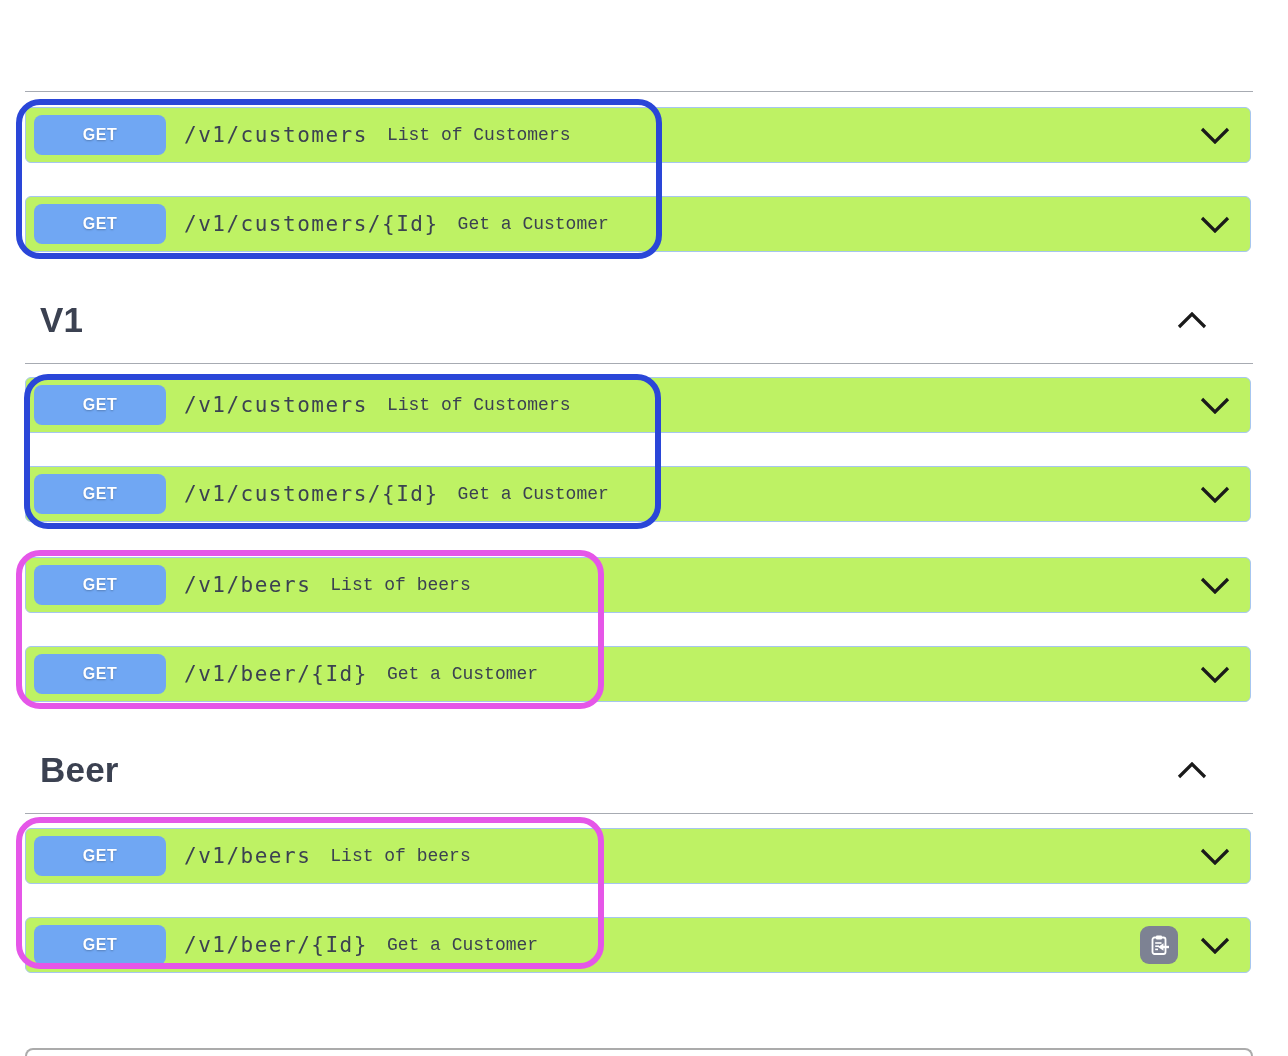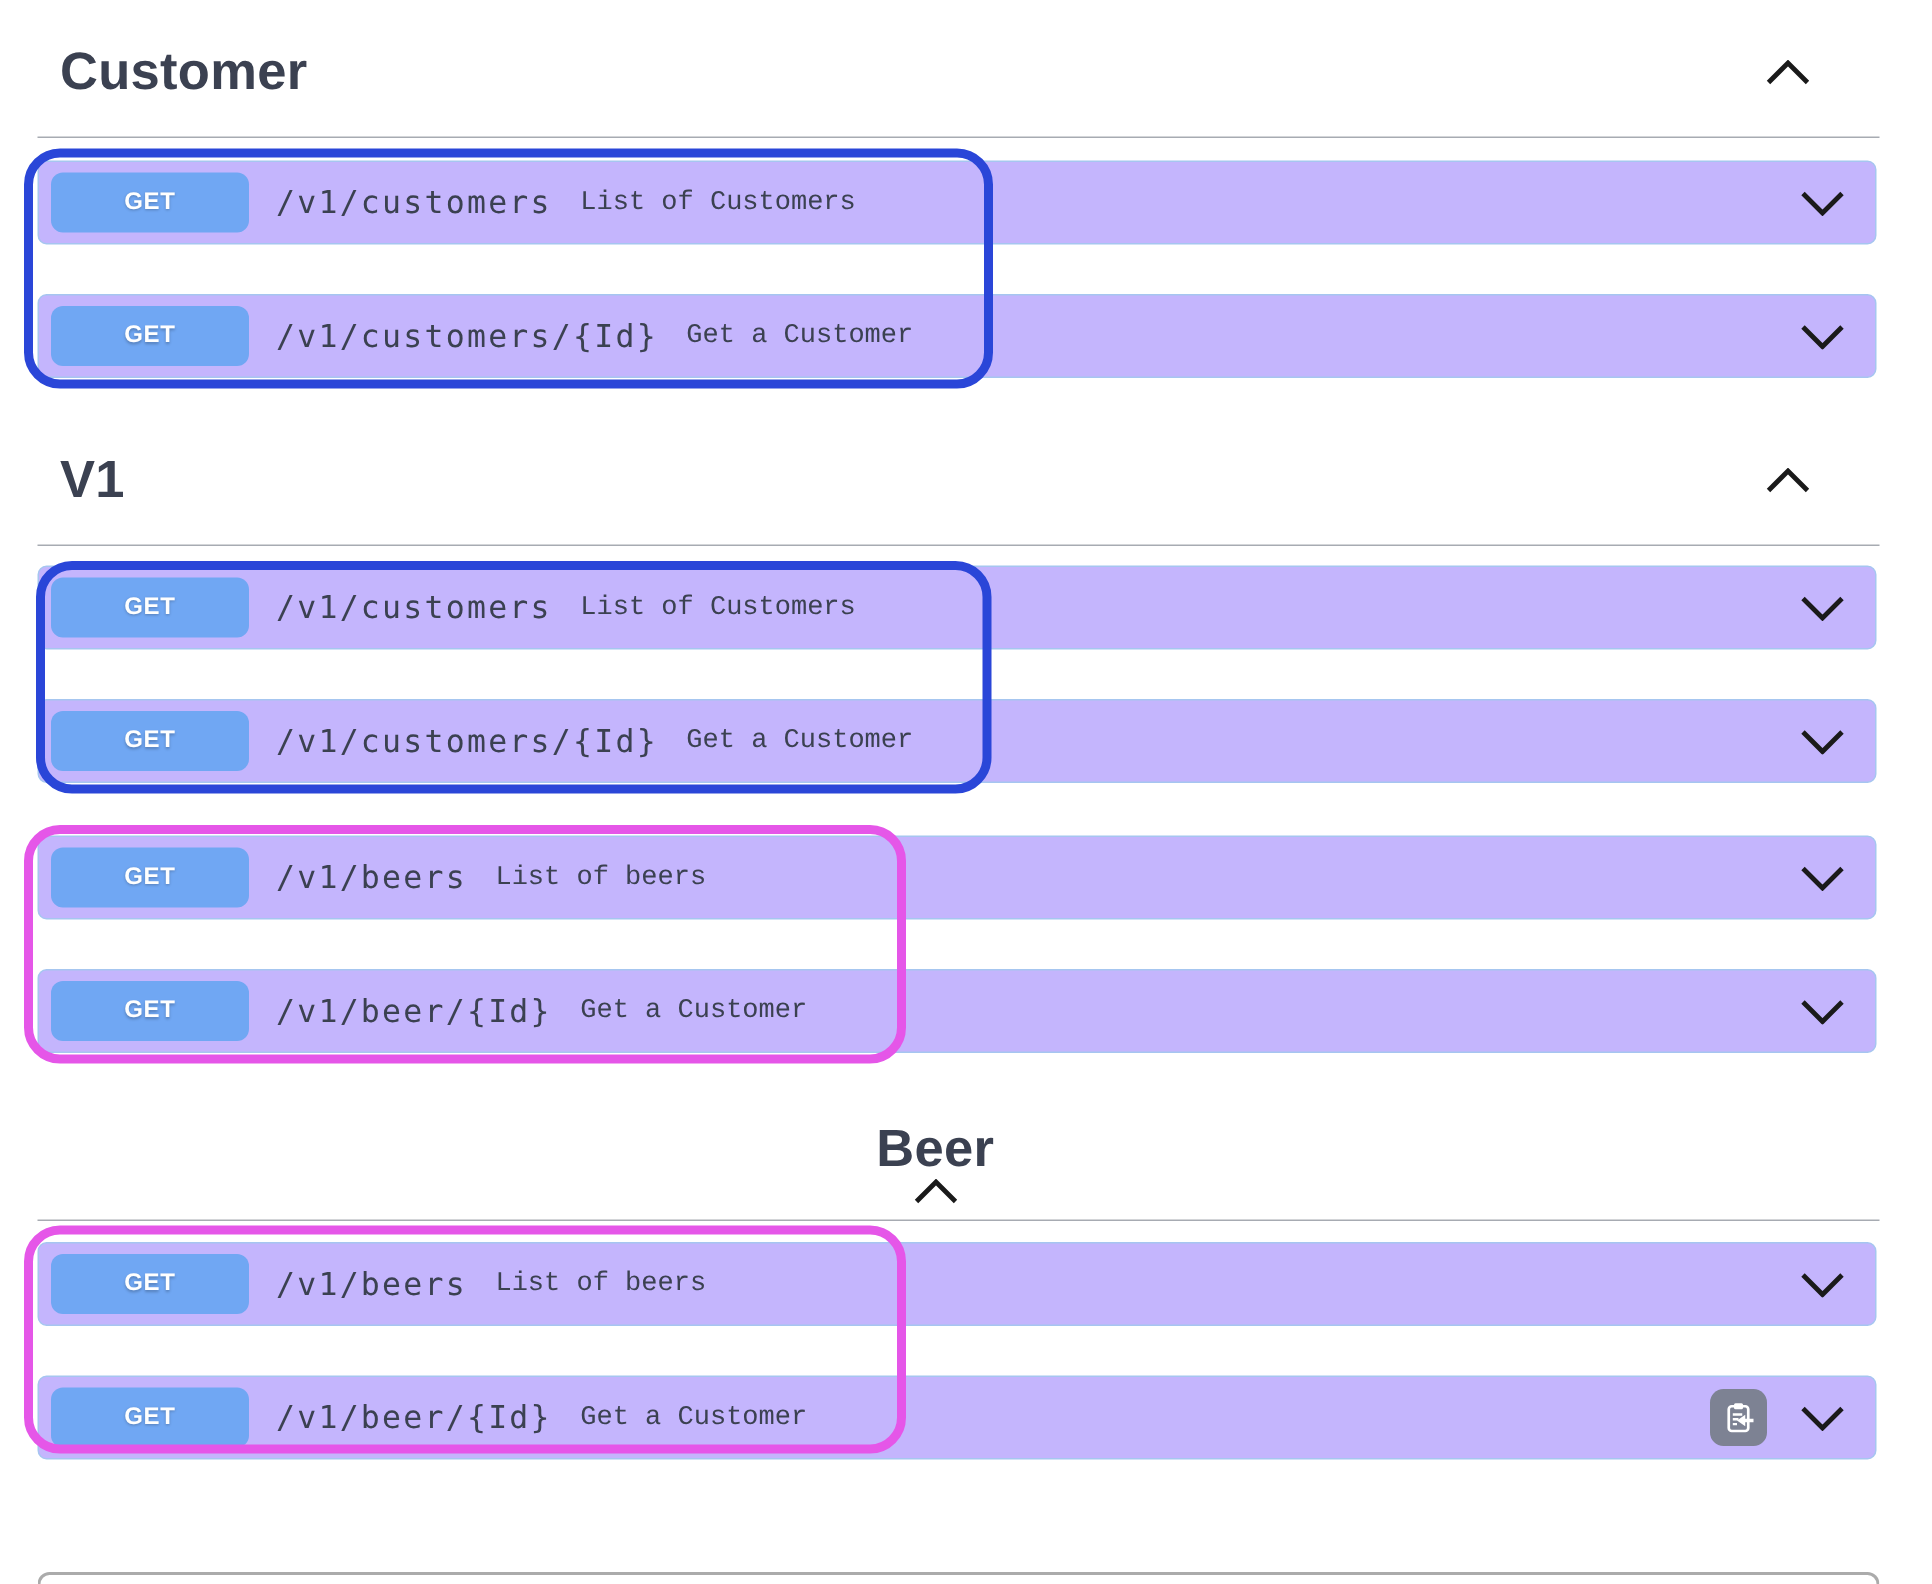--- a/index.html
+++ b/index.html
@@ -27,21 +27,21 @@
     cursor:pointer;
   }
   .tag-header h2 {
     font-size:35px;
     font-weight:700;
     color:#3b4151;
     letter-spacing:0.2px;
   }
   .hdr-customer { top:24px; }
   .hdr-v1       { top:296px;text-align:right; }
-  .hdr-beer     { top:746px;flex-direction:column; }
+  .hdr-beer     { top:746px; }
 
   .chev { display:inline-flex; align-items:center; justify-content:center; }
   .chev svg { display:block; }
 
   .divider {
     position:absolute;
     left:25px;
     width:1228px;
     height:0;
     border-top:1px solid #a7abb2;
@@ -49,21 +49,21 @@
   .div-1 { top:91px; }
   .div-2 { top:363px; }
   .div-3 { top:813px; }
 
   
   .op-row {
     position:absolute;
     left:25px;
     width:1226px;
     height:56px;
-    background:#c4b5fd;
+    background:#bef264;
     border:1px solid #a6c6f0;
     border-radius:6px;
     display:flex;
     align-items:center;
     padding:0 20px 0 8px;
     cursor:pointer;
   }
   .r1 { top:107px; }
   .r2 { top:196px; }
   .r3 { top:377px; }
@@ -146,28 +146,20 @@
     border:2px solid #ababab;
     border-bottom:none;
     border-radius:8px 8px 0 0;
   }
 </style>
 </head>
 <body>
 
 <div class="page">
 
-  <div class="tag-header hdr-customer">
-    <h2>Customer</h2>
-    <span class="chev">
-      <svg width="30" height="17" viewBox="0 0 30 17">
-          <polyline points="2,15 15,2 28,15" fill="none" stroke="#1a1a1a" stroke-width="3.2"></polyline>
-        </svg>
-    </span>
-  </div>
   <div class="divider div-1"></div>
 
   <div class="op-row r1">
     <span class="method-badge">GET</span>
     <span class="ep-path">/v1/customers</span>
     <span class="ep-desc">List of Customers</span>
     <span class="flex-spacer"></span>
     <span class="chev">
       <svg width="30" height="17" viewBox="0 0 30 17">
           <polyline points="2,2 15,15 28,2" fill="none" stroke="#1a1a1a" stroke-width="3.2"></polyline>

